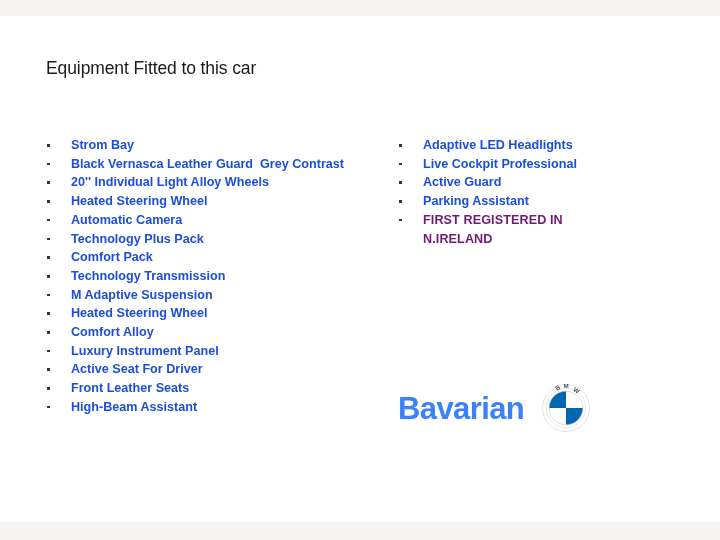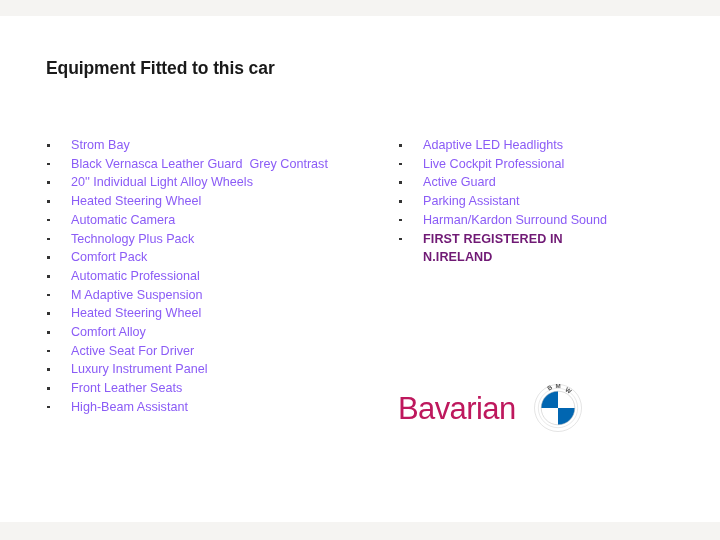--- a/index.html
+++ b/index.html
@@ -30,21 +30,21 @@
     width: 720px;
     height: 506px;
     background: #ffffff;
   }
 
   .page-title {
     position: absolute;
     left: 46px;
     top: 42px;
     font-size: 17.5px;
-    font-weight: bold;
+    font-weight: normal;
     color: #1a1a1a;
     letter-spacing: -0.1px;
   }
 
   .columns {
     position: absolute;
     left: 0;
     top: 120px;
     width: 720px;
   }
@@ -59,22 +59,23 @@
   ul.eq-list {
     list-style: none;
     margin: 0;
     padding: 0;
   }
   ul.eq-list li {
     position: relative;
     padding-left: 27px;
     font-size: 12.6px;
     line-height: 18.7px;
-    color: #8b5cf6;
+    color: #1d4ed8;
     white-space: pre-wrap;
+    font-weight: bold;
   }
   ul.eq-list li::before {
     content: "";
     position: absolute;
     left: 3px;
     top: 8px;
     width: 2.6px;
     height: 2.6px;
     background: #333333;
   }
@@ -86,22 +87,22 @@
 
   .brand {
     position: absolute;
     left: 398px;
     top: 368px;
     display: flex;
     align-items: center;
   }
   .brand-word {
     font-size: 31px;
-    font-weight: normal;
-    color: #be185d;
+    font-weight: bold;
+    color: #3b82f6;
     letter-spacing: -0.6px;
     line-height: 1;
     text-align: center;
   }
   .brand-logo {
     margin-left: 18px;
     width: 48px;
     height: 48px;
   }
 </style>
@@ -119,38 +120,37 @@
 
     <div class="col col-left">
       <ul class="eq-list" id="list-left">
           <li>Strom Bay</li>
           <li>Black Vernasca Leather Guard  Grey Contrast</li>
           <li>20'' Individual Light Alloy Wheels</li>
           <li>Heated Steering Wheel</li>
           <li>Automatic Camera</li>
           <li>Technology Plus Pack</li>
           <li>Comfort Pack</li>
-          <li>Automatic Professional</li>
+          <li>Technology Transmission</li>
           <li>M Adaptive Suspension</li>
           <li>Heated Steering Wheel</li>
           <li>Comfort Alloy</li>
+          <li>Luxury Instrument Panel</li>
           <li>Active Seat For Driver</li>
-          <li>Luxury Instrument Panel</li>
           <li>Front Leather Seats</li>
           <li>High-Beam Assistant</li>
         </ul>
     </div>
 
     <div class="col col-right">
       <ul class="eq-list" id="list-right">
           <li>Adaptive LED Headlights</li>
           <li>Live Cockpit Professional</li>
           <li>Active Guard</li>
           <li>Parking Assistant</li>
-          <li>Harman/Kardon Surround Sound</li>
           <li class="bold">FIRST REGISTERED IN
 N.IRELAND</li>
         </ul>
     </div>
 
   </div>
 
   <div class="brand">
     <div class="brand-word">Bavarian</div>
     <div class="brand-logo">

